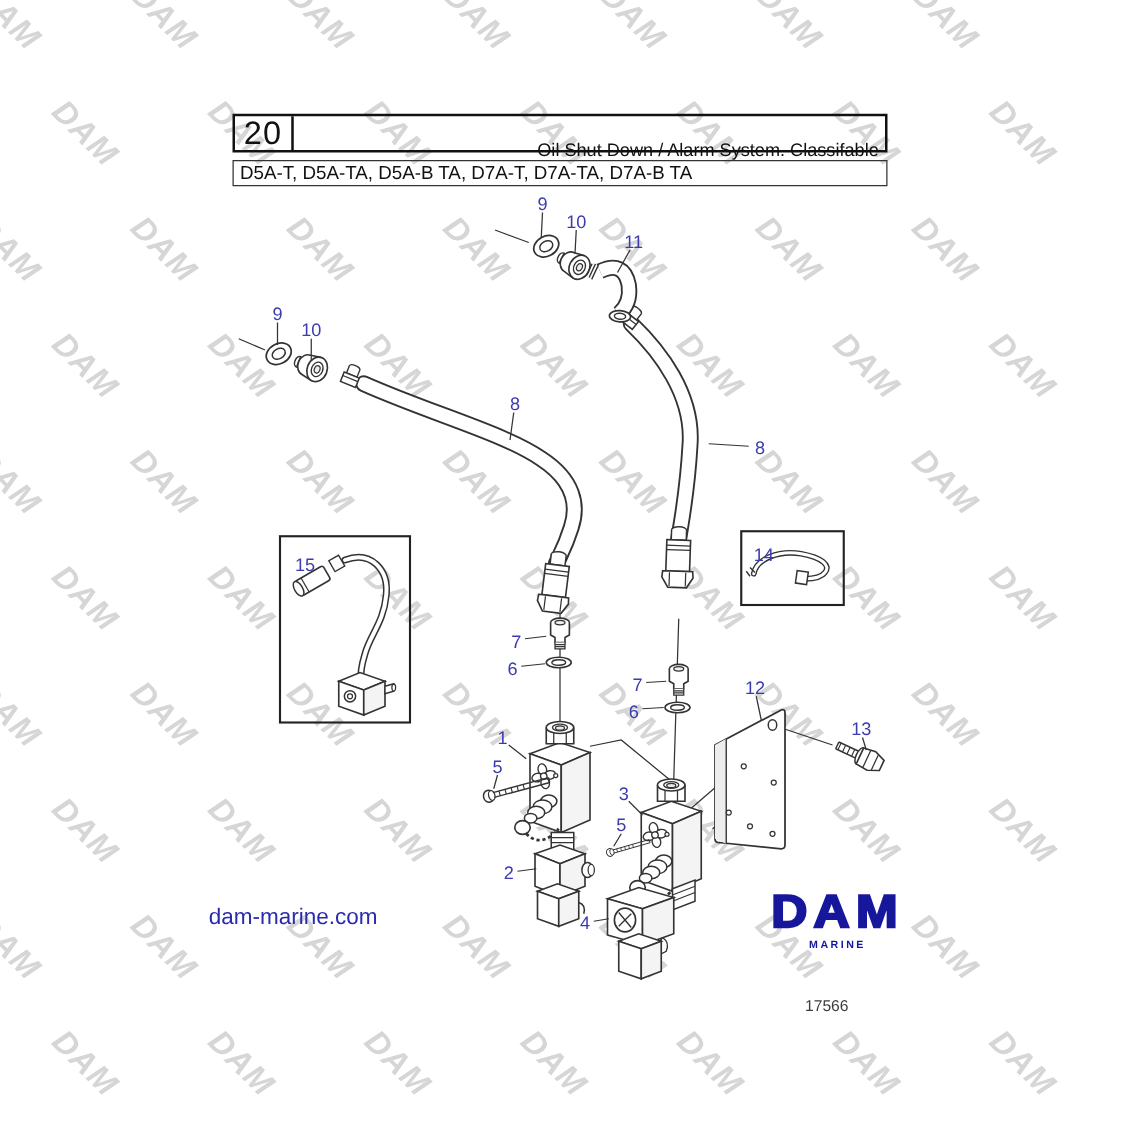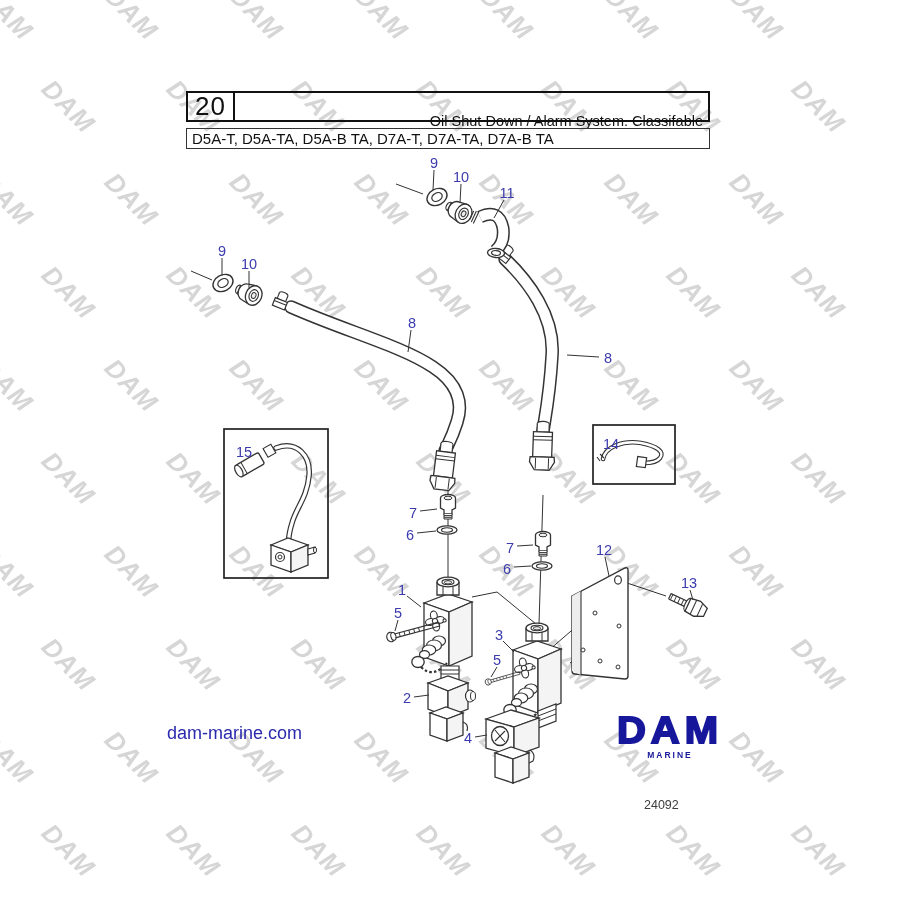--- a/index.html
+++ b/index.html
@@ -388,15 +388,15 @@
   </div>
   <div class="models-box">
     <span>D5A-T, D5A-TA, D5A-B TA, D7A-T, D7A-TA, D7A-B TA</span>
   </div>
 
   <div class="site-url">dam-marine.com</div>
   <div class="logo-wrap">
     <div class="logo-main">DAM</div>
     <div class="logo-sub">MARINE</div>
   </div>
-  <div class="drawing-number">24092</div>
+  <div class="drawing-number">17566</div>
 
 </div>
 
 </body></html>

